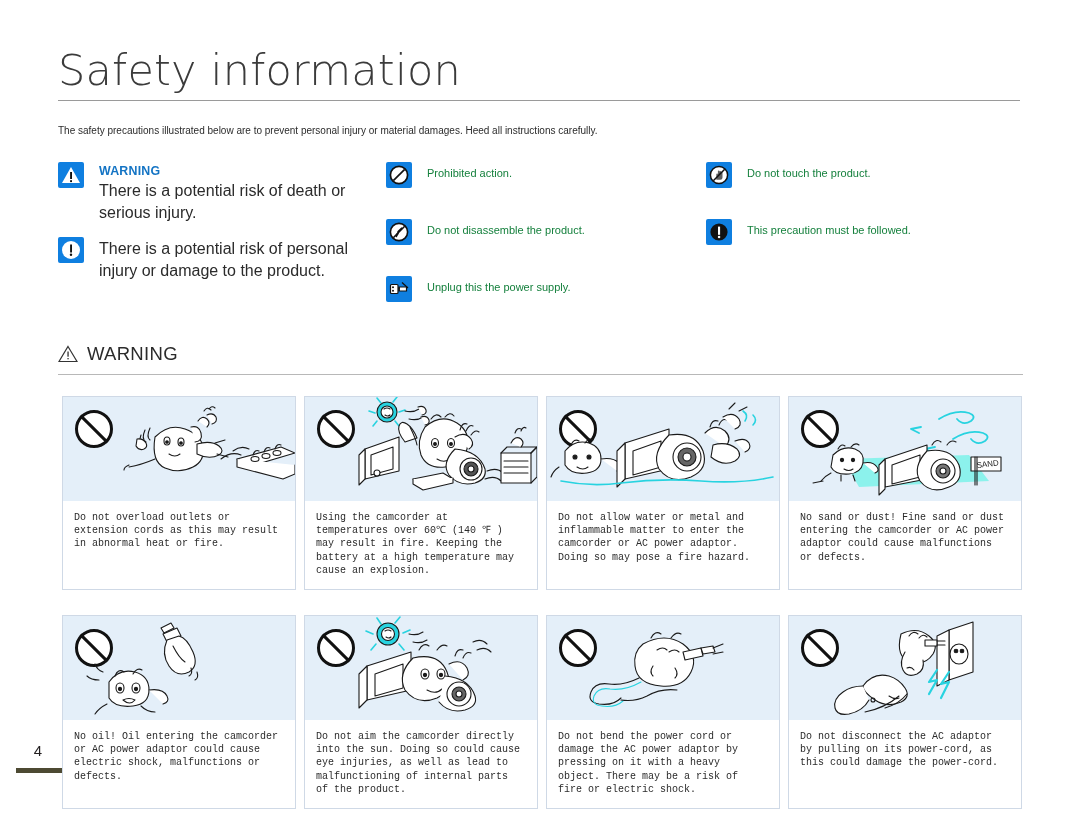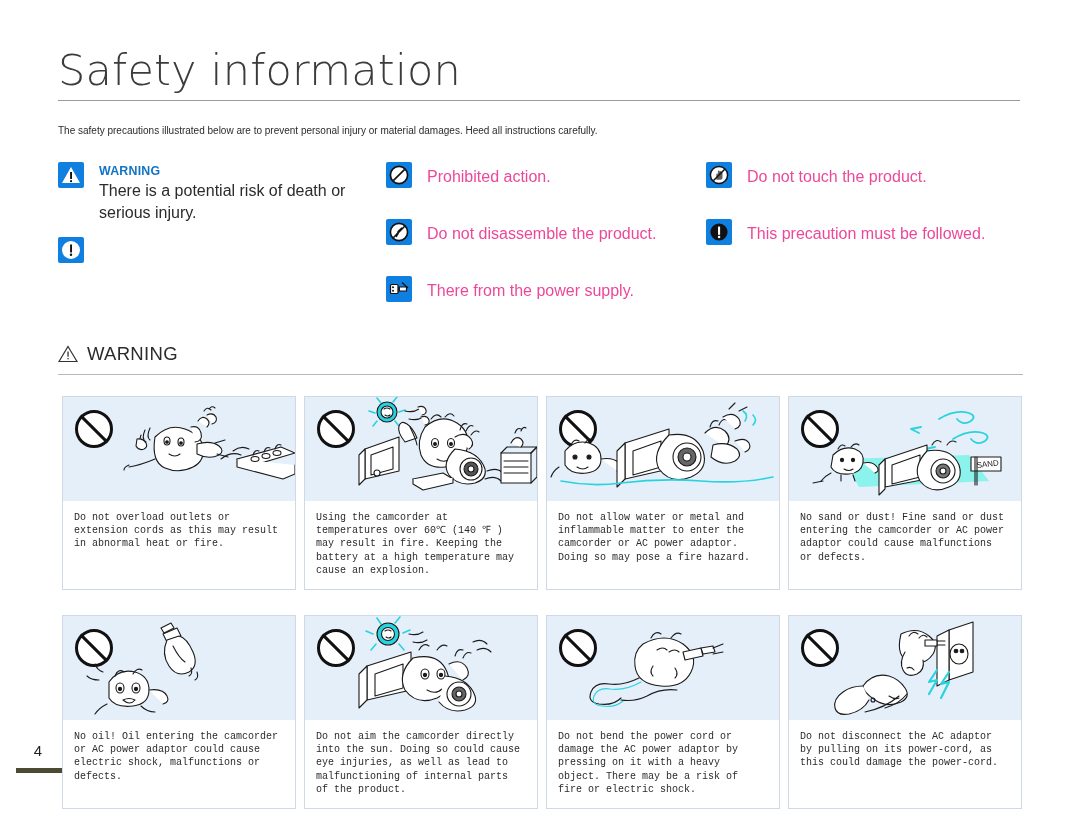--- a/index.html
+++ b/index.html
@@ -92,22 +92,22 @@
     letter-spacing: 0.2px;
     line-height: 1.35;
   }
   .lg-body {
     font-size: 16px;
     color: #2b2b2b;
     line-height: 1.38;
     max-width: 250px;
   }
   .lg-single {
-    font-size: 16px;
-    color: #ec4899;
+    font-size: 11px;
+    color: #15803d;
     line-height: 1.38;
     padding-top: 4px;
   }
 
   
   .glyph { position: absolute; inset: 0; }
 
   
   .sec-head {
     position: absolute;
@@ -249,20 +249,21 @@
 
       <div class="legend-row">
         <div class="lg-icon">
           <svg class="glyph" viewBox="0 0 26 26">
             <circle cx="13" cy="13" r="9" fill="#ffffff"></circle>
             <rect x="12.1" y="7.5" width="1.9" height="8" fill="#111"></rect>
             <circle cx="13" cy="17.8" r="1.2" fill="#111"></circle>
           </svg>
         </div>
         <div class="lg-text">
+          <div class="lg-body">There is a potential risk of personal injury or damage to the product.</div>
         </div>
       </div>
     </div>
 
     <div class="legend-col c2">
 
       <div class="legend-row sp2">
         <div class="lg-icon">
           <svg class="glyph" viewBox="0 0 26 26">
             <circle cx="13" cy="13" r="8.6" fill="#ffffff" stroke="#111" stroke-width="1.7"></circle>
@@ -289,21 +290,21 @@
           <svg class="glyph" viewBox="0 0 26 26">
             <rect x="4.5" y="8.5" width="7.5" height="9" rx="1" fill="#ffffff" stroke="#111" stroke-width="1.2"></rect>
             <circle cx="7" cy="11.3" r="1" fill="#111"></circle>
             <circle cx="7" cy="14.7" r="1" fill="#111"></circle>
             <path d="M13.2 11 L20.5 11 L20.5 15 L13.2 15 Z" fill="#ffffff" stroke="#111" stroke-width="1.2"></path>
             <line x1="12" y1="12.2" x2="14" y2="12.2" stroke="#111" stroke-width="1.2"></line>
             <line x1="12" y1="14" x2="14" y2="14" stroke="#111" stroke-width="1.2"></line>
             <line x1="16" y1="6.5" x2="22" y2="12" stroke="#111" stroke-width="1.2"></line>
           </svg>
         </div>
-        <div class="lg-single">There from the power supply.</div>
+        <div class="lg-single">Unplug this the power supply.</div>
       </div>
     </div>
 
     <div class="legend-col c3">
 
       <div class="legend-row sp2">
         <div class="lg-icon">
           <svg class="glyph" viewBox="0 0 26 26">
             <circle cx="13" cy="13" r="8.6" fill="#ffffff" stroke="#111" stroke-width="1.5"></circle>
             <path d="M10.3 17.8 L10.3 12.6 Q10.3 11.6 11.1 11.6 Q11.9 11.6 11.9 12.6 L11.9 9.3 Q11.9 8.4 12.7 8.4 Q13.5 8.4 13.5 9.3 L13.5 9.8 Q13.5 8.9 14.3 8.9 Q15.1 8.9 15.1 9.8 L15.1 10.6 Q15.1 9.8 15.8 9.8 Q16.5 9.8 16.5 10.7 L16.5 15.4 Q16.5 17.8 14.4 17.8 Z" fill="#5f5f5f"></path>

